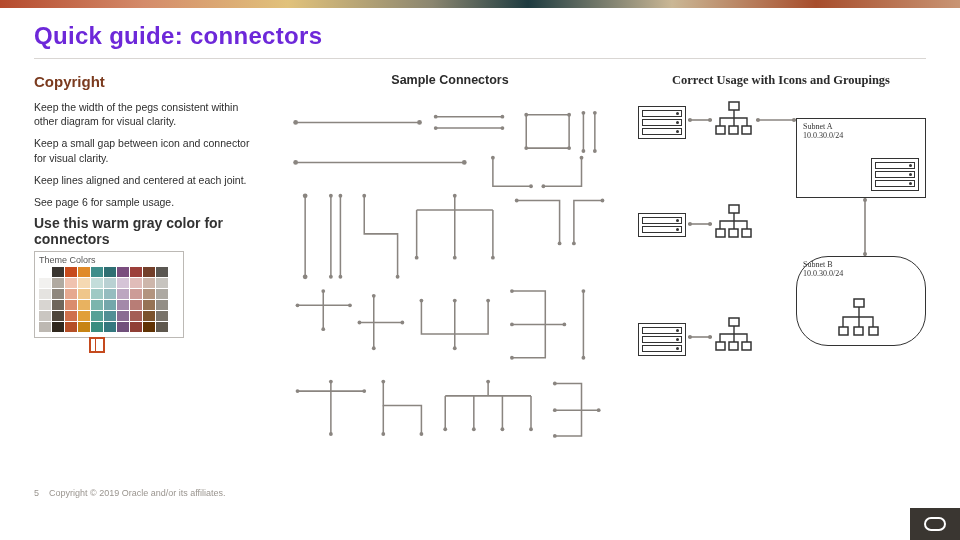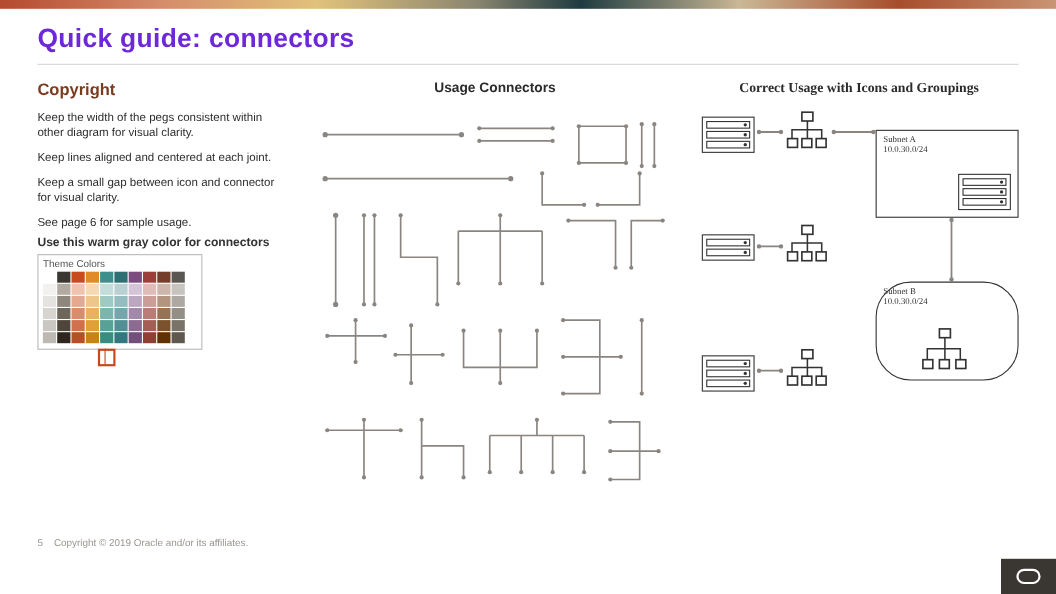--- a/index.html
+++ b/index.html
@@ -46,21 +46,21 @@
     margin-bottom: 10px;
   }
   .col-left .col-head { text-align: left; color:#7b3b1f; font-size:15px; font-weight:700;}
   .desc {
     font-size: 10.5px;
     line-height: 1.35;
     color: #2e2e2e;
     margin-bottom: 8px;
   }
   .overlay-note {
-    font-size: 11px;
+    font-size: 14px;
     font-weight: 600;
     color: #333;
     margin-top: -2px;
     margin-bottom: 4px;
   }
   .swatch-box {
     border: 1px solid #bcb9b5;
     width: 150px;
     padding: 3px 4px 5px 4px;
     font-size: 9px;
@@ -141,22 +141,22 @@
 
 <div class="slide">
 
   <h1 class="title">Quick guide: connectors</h1>
 
   <div class="cols">
 
     <div class="col-left">
       <div class="col-head">Copyright</div>
       <p class="desc">Keep the width of the pegs consistent within other diagram for visual clarity.</p>
+      <p class="desc">Keep a small gap between icon and connector for visual clarity.</p>
       <p class="desc">Keep lines aligned and centered at each joint.</p>
-      <p class="desc">Keep a small gap between icon and connector for visual clarity.</p>
       <p class="desc">See page 6 for sample usage.</p>
       <div class="overlay-note">Use this warm gray color for connectors</div>
 
       <div class="swatch-box">
         <div class="sw-title">Theme Colors</div>
         <div class="swatch-grid" id="swatch-grid">
             <div class="swatch-row">
               <div class="sw" style="background: rgb(255, 255, 255);"></div>
               <div class="sw" style="background: rgb(58, 54, 49);"></div>
               <div class="sw" style="background: rgb(199, 75, 29);"></div>
@@ -227,21 +227,21 @@
               <div class="sw" style="background: rgb(144, 63, 53);"></div>
               <div class="sw" style="background: rgb(96, 50, 3);"></div>
               <div class="sw" style="background: rgb(95, 88, 78);"></div>
             </div>
           </div>
       </div>
       <div class="pointer"></div>
     </div>
 
     <div class="col-mid">
-      <div class="col-head">Usage Connectors</div>
+      <div class="col-head">Sample Connectors</div>
       <div class="samples">
         <svg viewBox="0 0 340 350">
 
           <line class="conn" x1="8" y1="18" x2="138" y2="18"></line>
             <circle class="peg" cx="8" cy="18" r="2.5"></circle>
             <circle class="peg" cx="138" cy="18" r="2.5"></circle>
           <line class="conn" x1="155" y1="12" x2="225" y2="12"></line>
           <line class="conn" x1="155" y1="24" x2="225" y2="24"></line>
           <circle class="peg" cx="155" cy="12" r="2"></circle>
             <circle class="peg" cx="225" cy="12" r="2"></circle>

